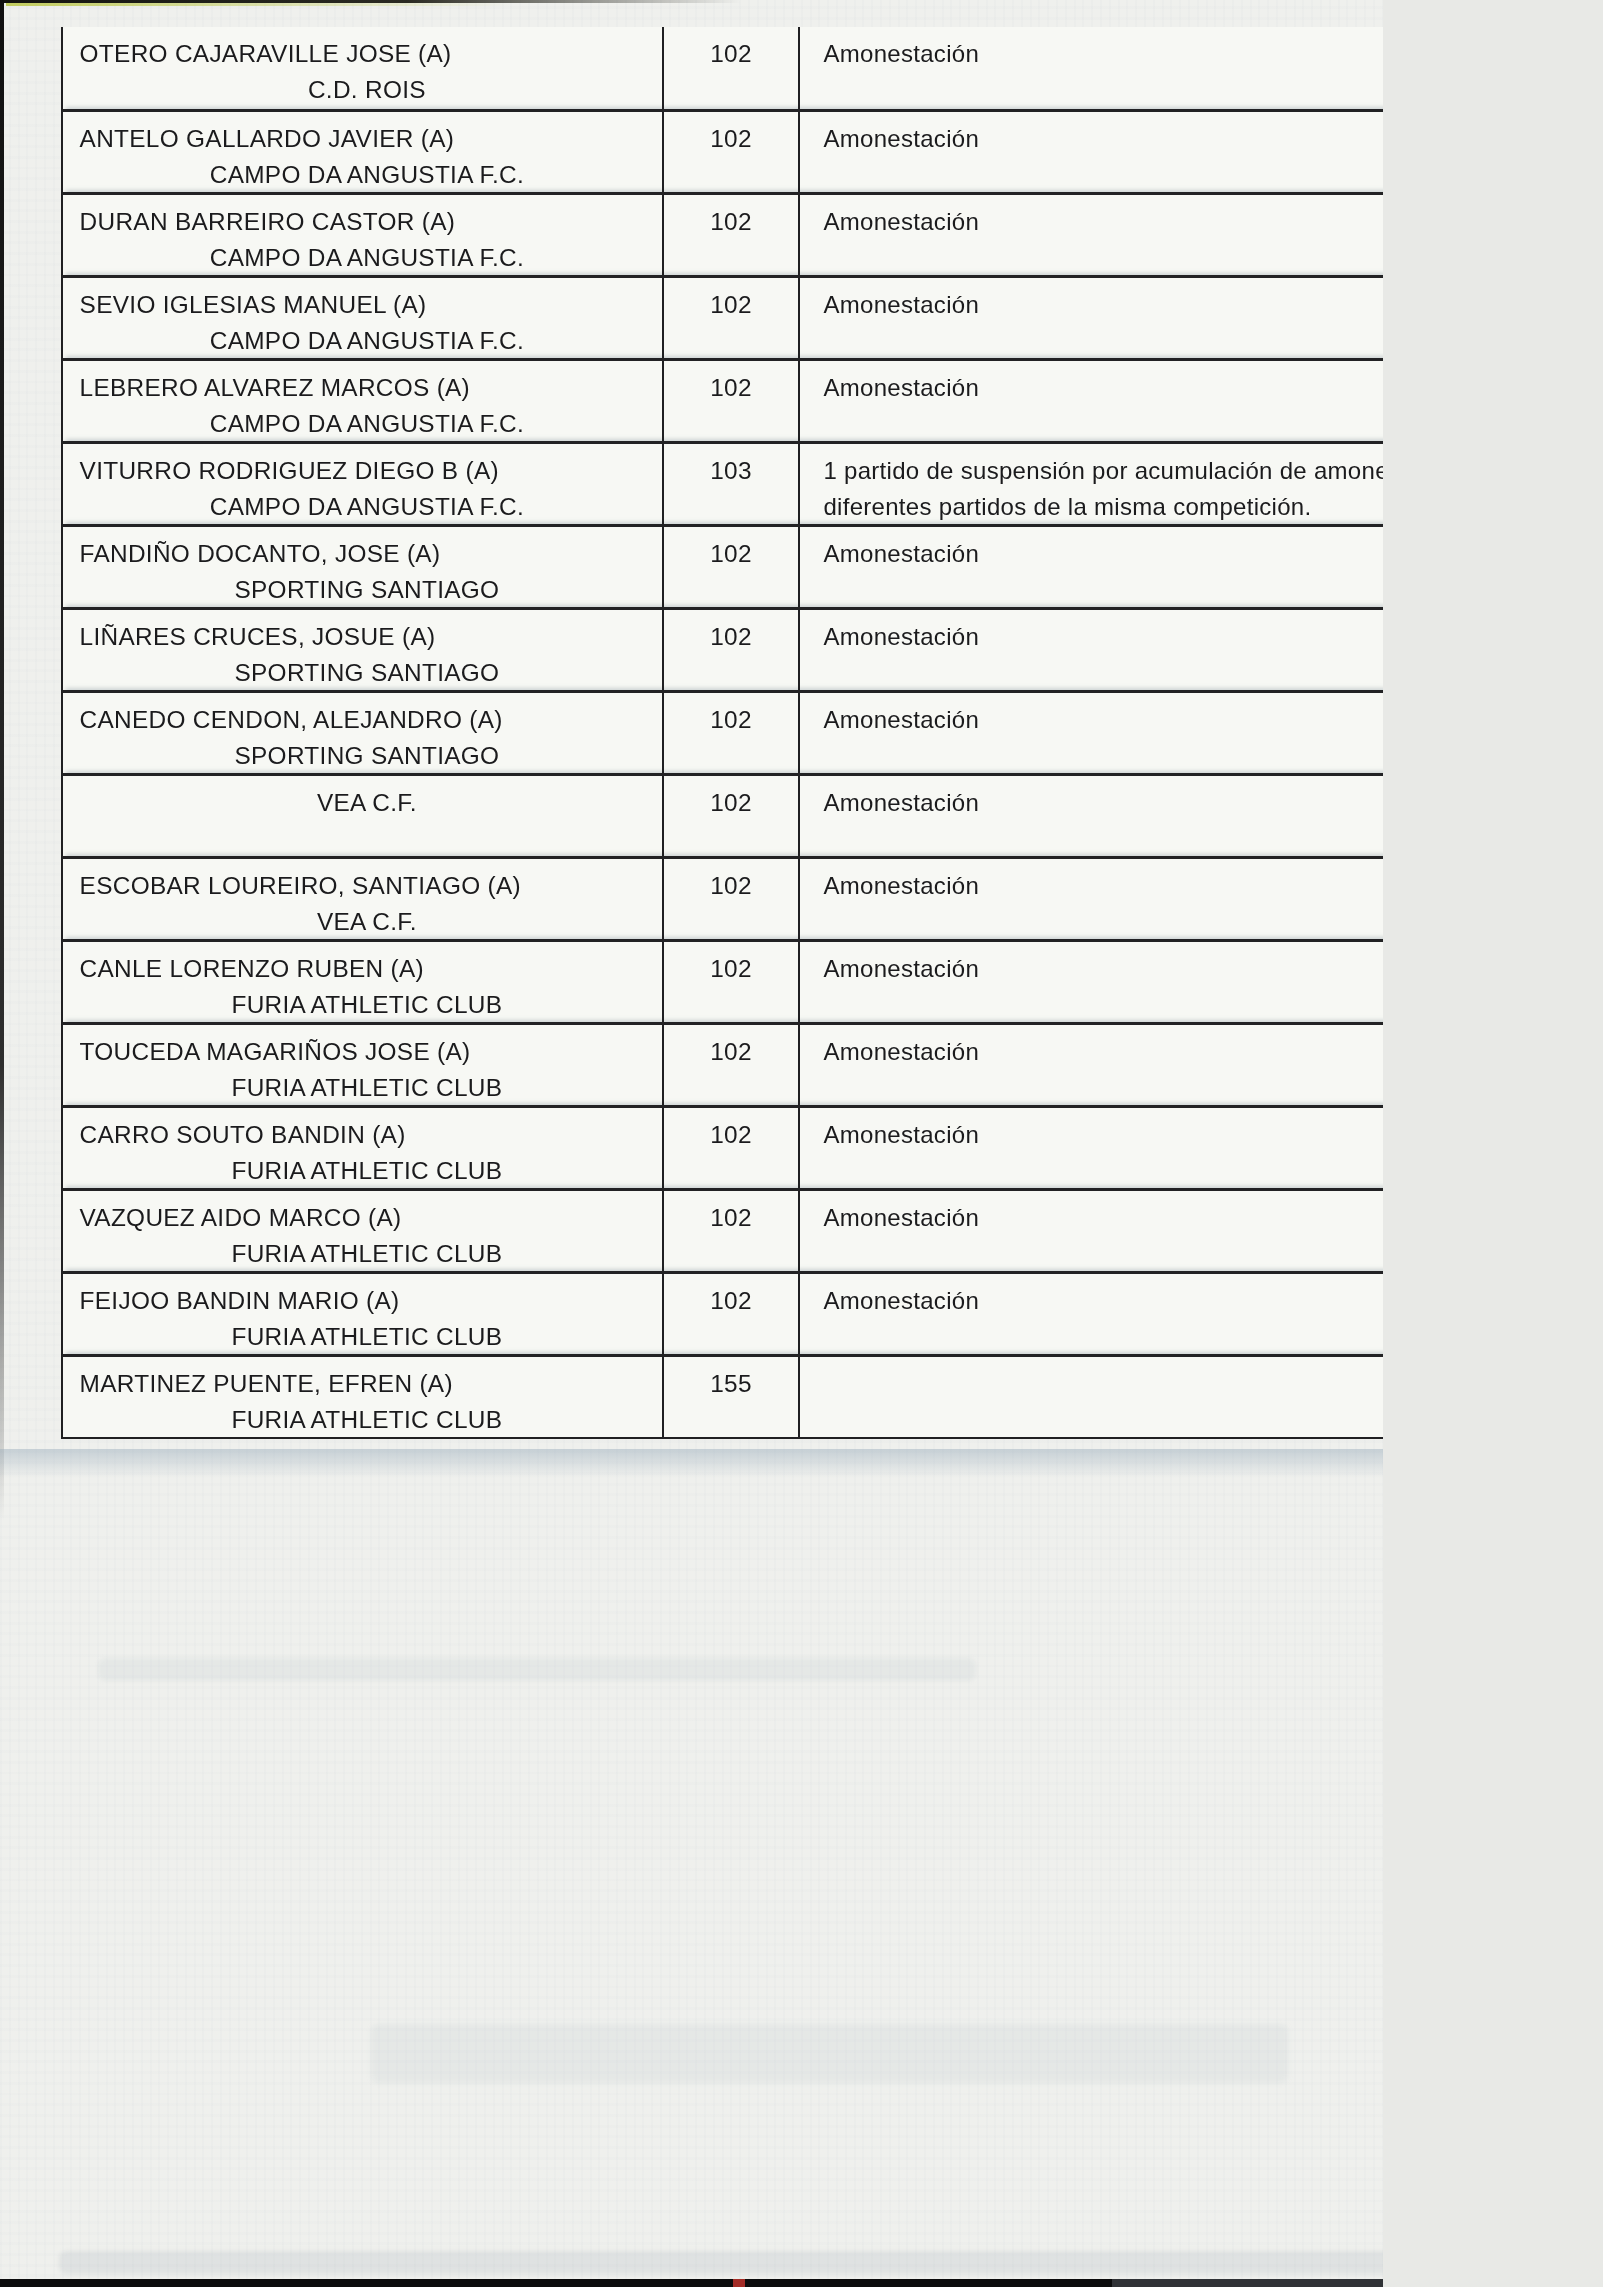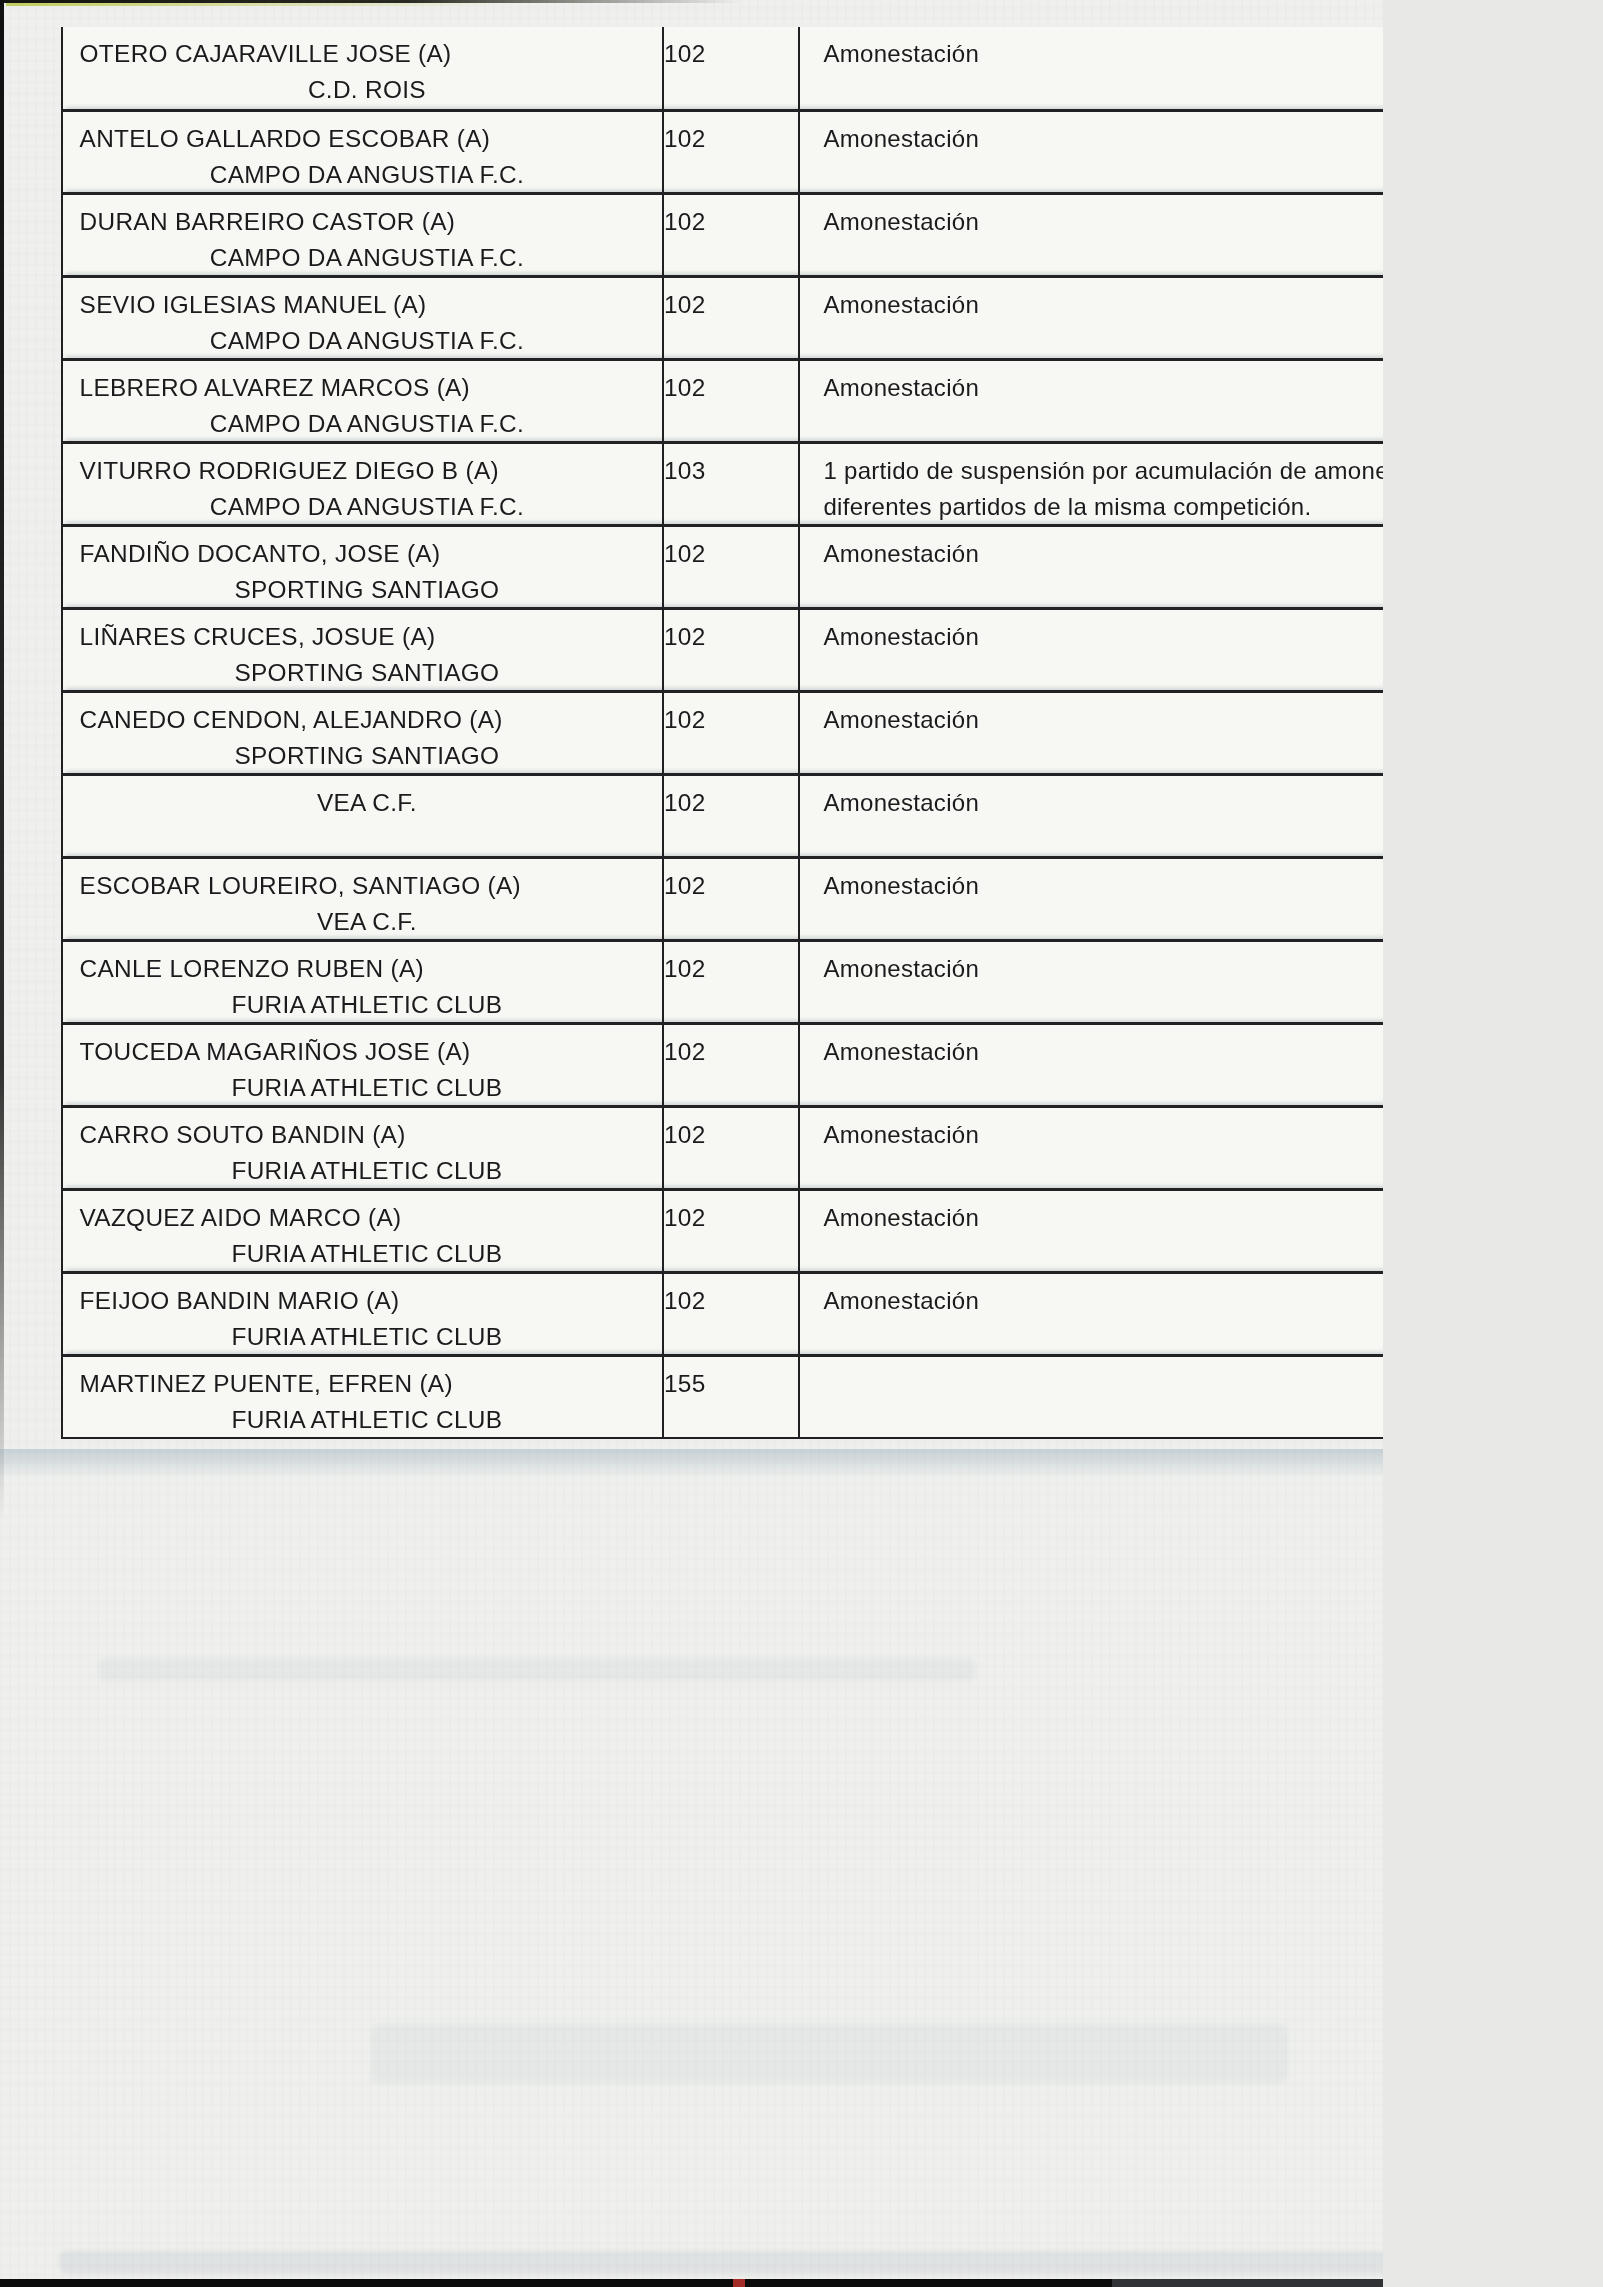--- a/index.html
+++ b/index.html
@@ -31,21 +31,21 @@
   .t-row:first-child{border-top:none;height:82px;box-shadow:none;}
   .cell{
     box-sizing:border-box;
     padding-top:8.8px;
     font-size:24.4px;line-height:36px;
     color:#1b1b1d;letter-spacing:0.3px;
     overflow:hidden;
   }
   .cell .l2{display:block;text-align:center;}
   .cell-name{width:601px;border-right:2.9px solid #202022;padding-left:16.6px;padding-right:7.8px;}
-  .cell-article{width:136px;border-right:2.9px solid #202022;}
+  .cell-article{width:136px;border-right:2.9px solid #202022;text-align:center;}
   .cell-sanction{flex:1;padding-left:23.4px;padding-right:13.7px;font-size:24px;}
 
   
   .artifact{position:absolute;pointer-events:none;}
   .top-edge{left:0;top:0;width:741px;height:2.9px;
     background:linear-gradient(to right,#141410 0%,#2a2a22 55%,rgba(42,42,34,0) 100%);}
   .top-green{left:5.9px;top:2.9px;width:507px;height:2.9px;
     background:linear-gradient(to right,rgba(186,198,70,.85),rgba(186,198,70,0));}
   .left-edge{left:0;top:0;width:3.9px;height:1521px;
     background:linear-gradient(to bottom,#101010,#2e2e2e 70%,rgba(46,46,46,0));}
@@ -76,21 +76,21 @@
   <div class="artifact smudge smudge5"></div>
   <div class="artifact smudge smudge1"></div>
 
   <div class="sanctions-table" id="sanctions-table">
       <div class="t-row">
         <div class="cell cell-name"><span>OTERO CAJARAVILLE JOSE (A)</span><span class="l2">C.D. ROIS</span></div>
         <div class="cell cell-article">102</div>
         <div class="cell cell-sanction">Amonestación</div>
       </div>
       <div class="t-row">
-        <div class="cell cell-name"><span>ANTELO GALLARDO ESCOBAR (A)</span><span class="l2">CAMPO DA ANGUSTIA F.C.</span></div>
+        <div class="cell cell-name"><span>ANTELO GALLARDO JAVIER (A)</span><span class="l2">CAMPO DA ANGUSTIA F.C.</span></div>
         <div class="cell cell-article">102</div>
         <div class="cell cell-sanction">Amonestación</div>
       </div>
       <div class="t-row">
         <div class="cell cell-name"><span>DURAN BARREIRO CASTOR (A)</span><span class="l2">CAMPO DA ANGUSTIA F.C.</span></div>
         <div class="cell cell-article">102</div>
         <div class="cell cell-sanction">Amonestación</div>
       </div>
       <div class="t-row">
         <div class="cell cell-name"><span>SEVIO IGLESIAS MANUEL (A)</span><span class="l2">CAMPO DA ANGUSTIA F.C.</span></div>

